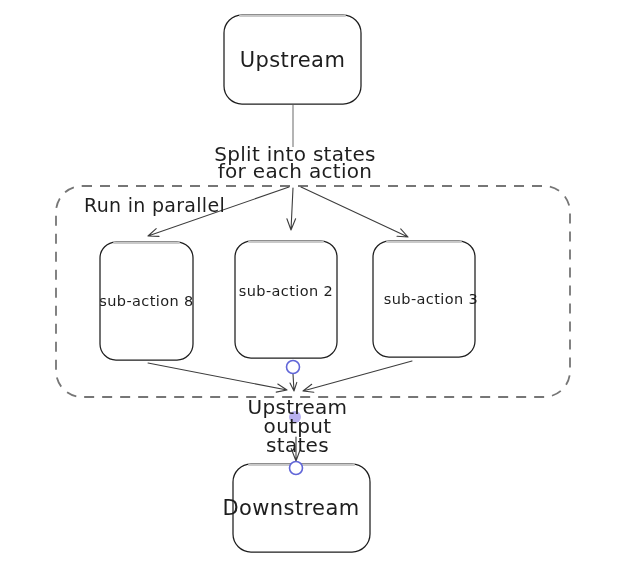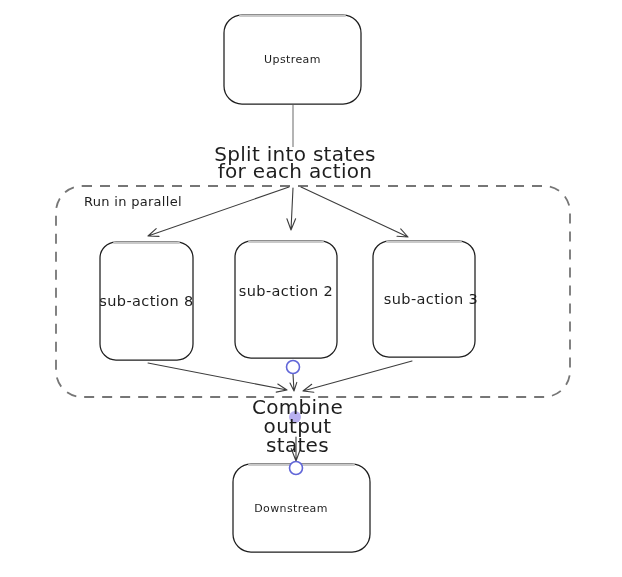--- a/index.html
+++ b/index.html
@@ -17,26 +17,26 @@
   .dashed   { fill:none; stroke:var(--dashed-border,#767676); stroke-width:1.8; stroke-dasharray:10 8; }
   .arrow    { fill:none; stroke:var(--arrow,#3d3d3d); stroke-width:1.1; stroke-linecap:round; stroke-linejoin:round; }
   .connector{ fill:none; stroke:var(--upstream-connector,#9b9b9b); stroke-width:1.5; }
   .handle   { fill:#ffffff; stroke:var(--handle-stroke,#6166d8); stroke-width:1.6; }
   .midpoint { fill:var(--midpoint-fill,#b8b0f0); stroke:none; }
 
   
   .label { position:absolute; text-align:center; letter-spacing:0.3px; }
   .node-label {
     position:absolute; display:flex; align-items:center; justify-content:center;
-    font-size:11px; white-space:nowrap; letter-spacing:0.4px;
+    font-size:21px; white-space:nowrap; letter-spacing:0.4px;
   }
   .edge-label { font-size:20px; }
   .split-label   { left:205px; top:146px;  width:180px; line-height:17px; }
   .combine-label { left:235px; top:398px;  width:125px; line-height:19px; }
-  .container-label { position:absolute; left:84px; top:194px; font-size:13px; letter-spacing:0.3px; text-align:left; }
+  .container-label { position:absolute; left:84px; top:194px; font-size:19px; letter-spacing:0.3px; text-align:left; }
 
   .upstream-label   { left:224px; top:15px;  width:137px; height:89px; }
   .sub1-label       { left:100px; top:242px; width:93px;  height:118px; font-size:14.5px; }
   .sub2-label       { left:235px; top:240px; width:102px; height:102px; font-size:14.5px; }
   .sub3-label       { left:373px; top:240px; width:116px; height:117px; font-size:14.5px; }
   .downstream-label { left:233px; top:464px; width:116px; height:88px; }
 </style>
 </head>
 <body>
 
@@ -90,16 +90,16 @@
   <div class="node-label upstream-label">Upstream</div>
 
   <div class="label edge-label split-label">Split into states for each action</div>
 
   <div class="container-label">Run in parallel</div>
 
   <div class="node-label sub1-label">sub-action 8</div>
   <div class="node-label sub2-label">sub-action 2</div>
   <div class="node-label sub3-label">sub-action 3</div>
 
-  <div class="label edge-label combine-label">Combine output states</div>
+  <div class="label edge-label combine-label">Upstream output states</div>
 
   <div class="node-label downstream-label">Downstream</div>
 </div>
 
 </body></html>

